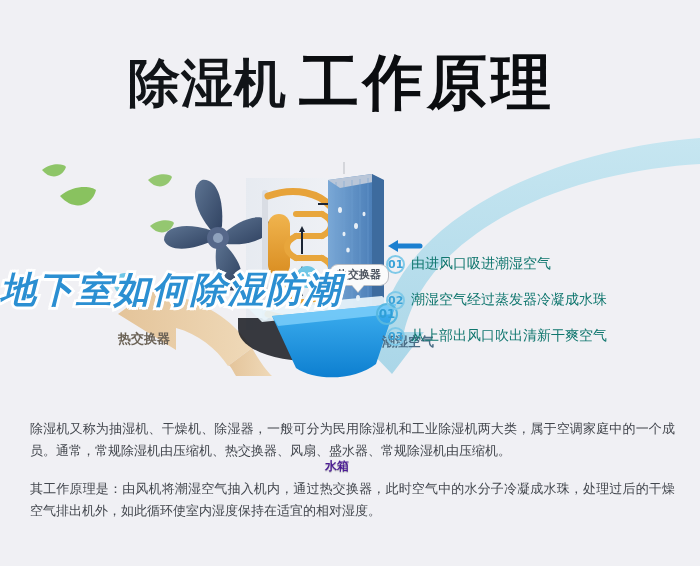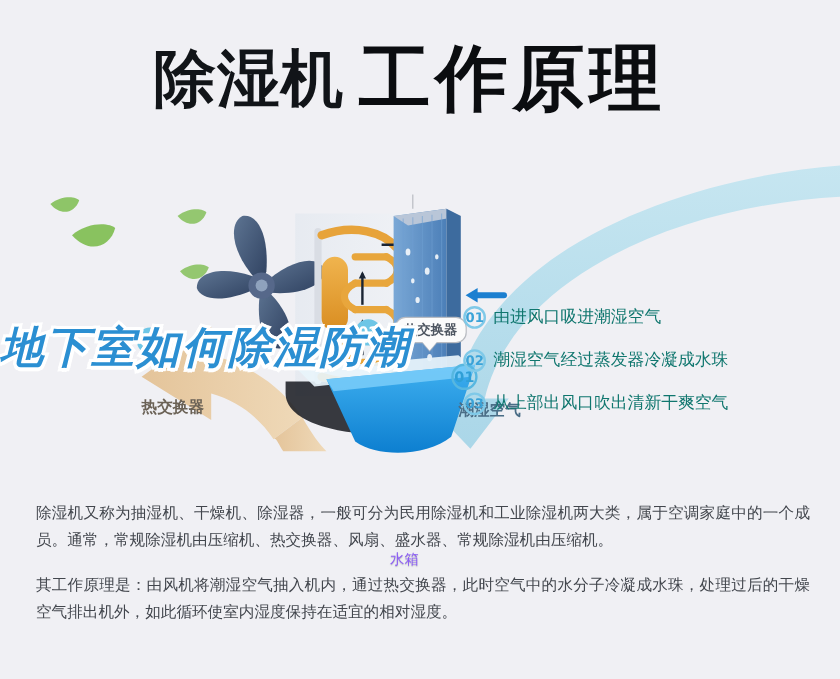--- a/index.html
+++ b/index.html
@@ -11,21 +11,21 @@
   }
   #page {
     position: relative;
     width: 700px; height: 566px;
     background: #f0f0f4;
   }
 
   
   .title-wrap {
     position: absolute;
-    top: 26px; left: 0; width: 683px;
+    top: 43px; left: 0; width: 683px;
     text-align: center;
     white-space: nowrap;
   }
   .title-a {
     font-size: 52px;
     font-weight: 700;
     color: #111418;
     letter-spacing: 1px;
     vertical-align: middle;
   }
@@ -67,23 +67,23 @@
   }
   .ill-label {
     position: absolute;
     font-size: 13px;
     color: #6b6256;
     font-weight: 600;
     white-space: nowrap;
   }
   .ill-label.blue { color: #4a6d86; }
   .ill-label.tank {
-    color: #8b5cf6;
+    color: #4c1d95;
     font-size: 12px;
-    font-weight: 400;
+    font-weight: 700;
     text-shadow: 0 1px 1px rgba(0,0,0,.25);
   }
 
   #badge03-illu { left: 114px; top: 155px; }
   #badge02-illu { left: 296px; top: 148px; }
   #badge01-illu { left: 376px; top: 185px; }
 
   #label-dry  { left: 118px; top: 212px; }
   #label-wet  { left: 382px; top: 215px; }
   #label-tank { left: 325px; top: 340px; }

